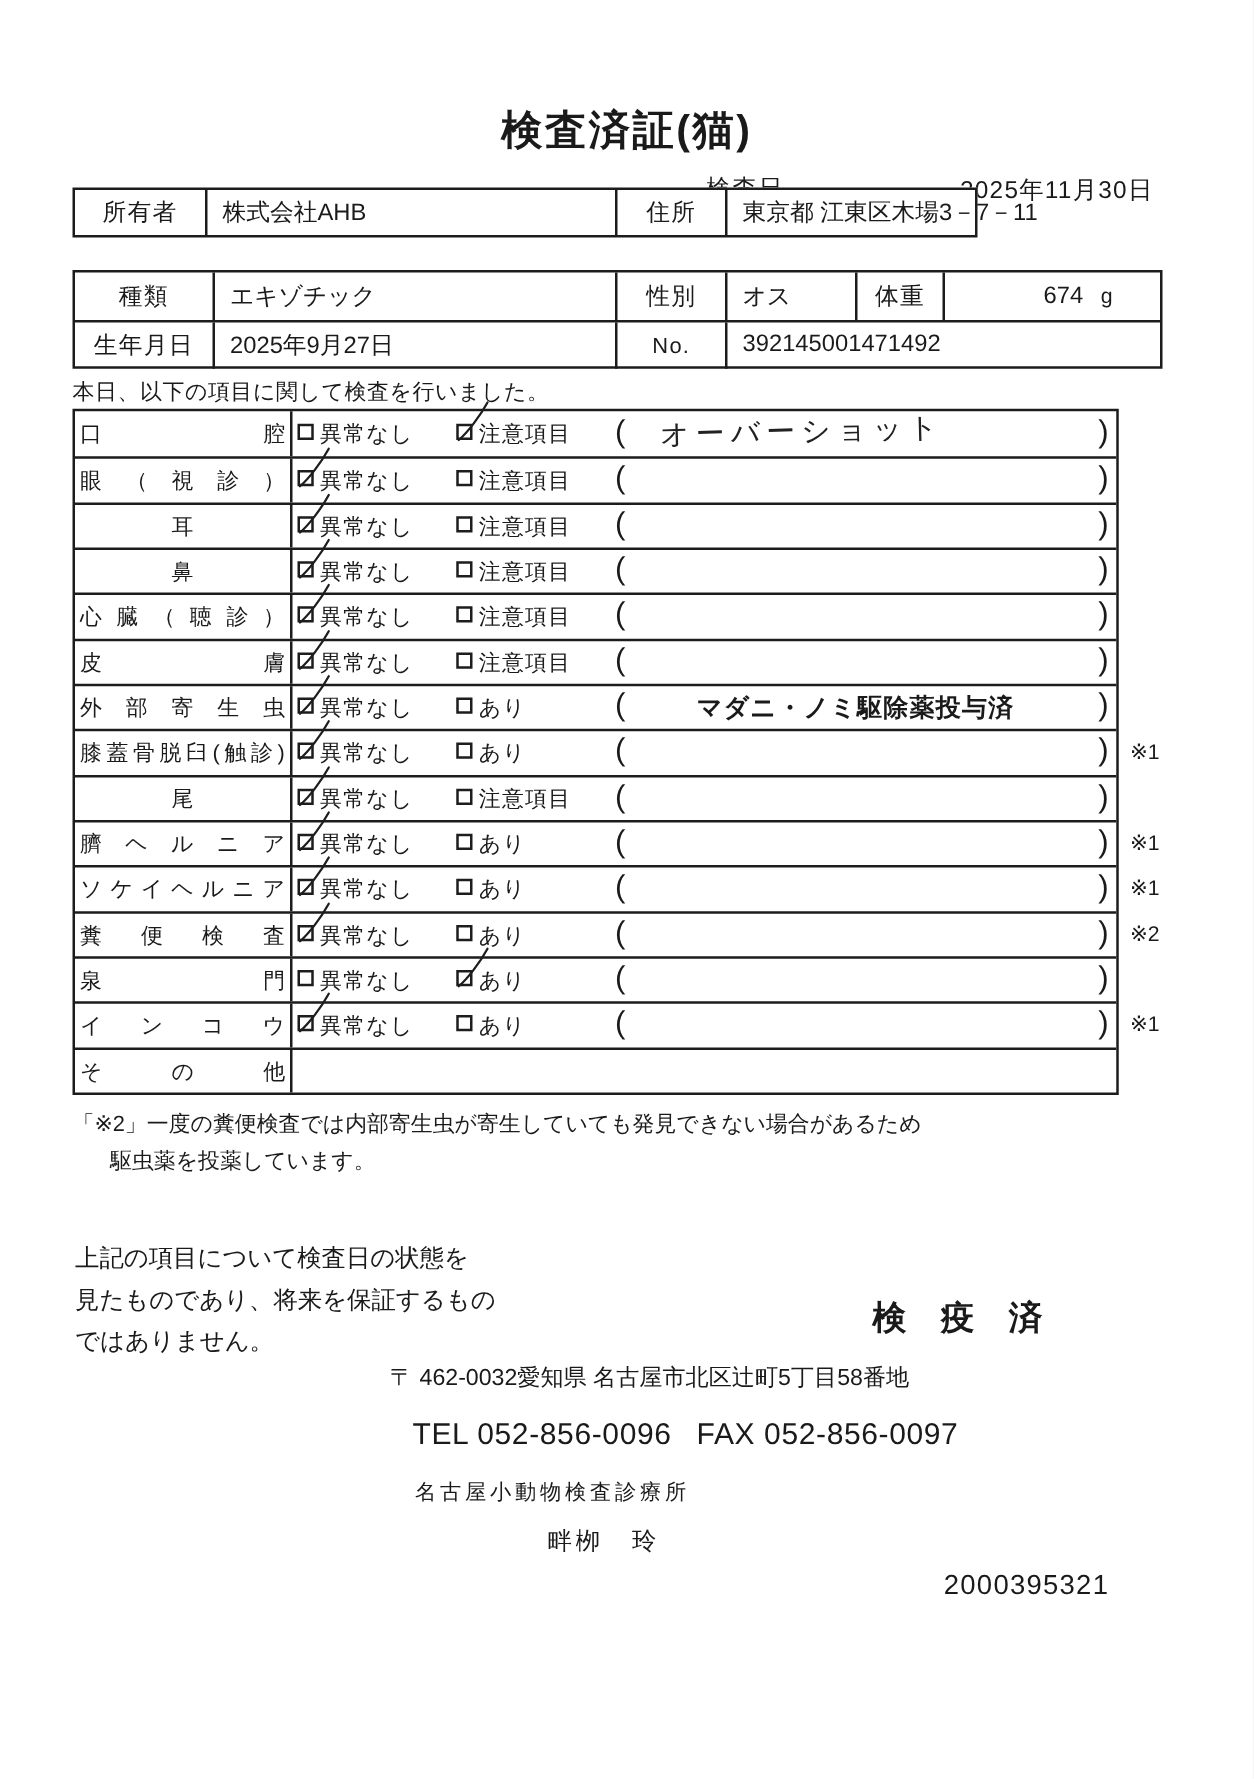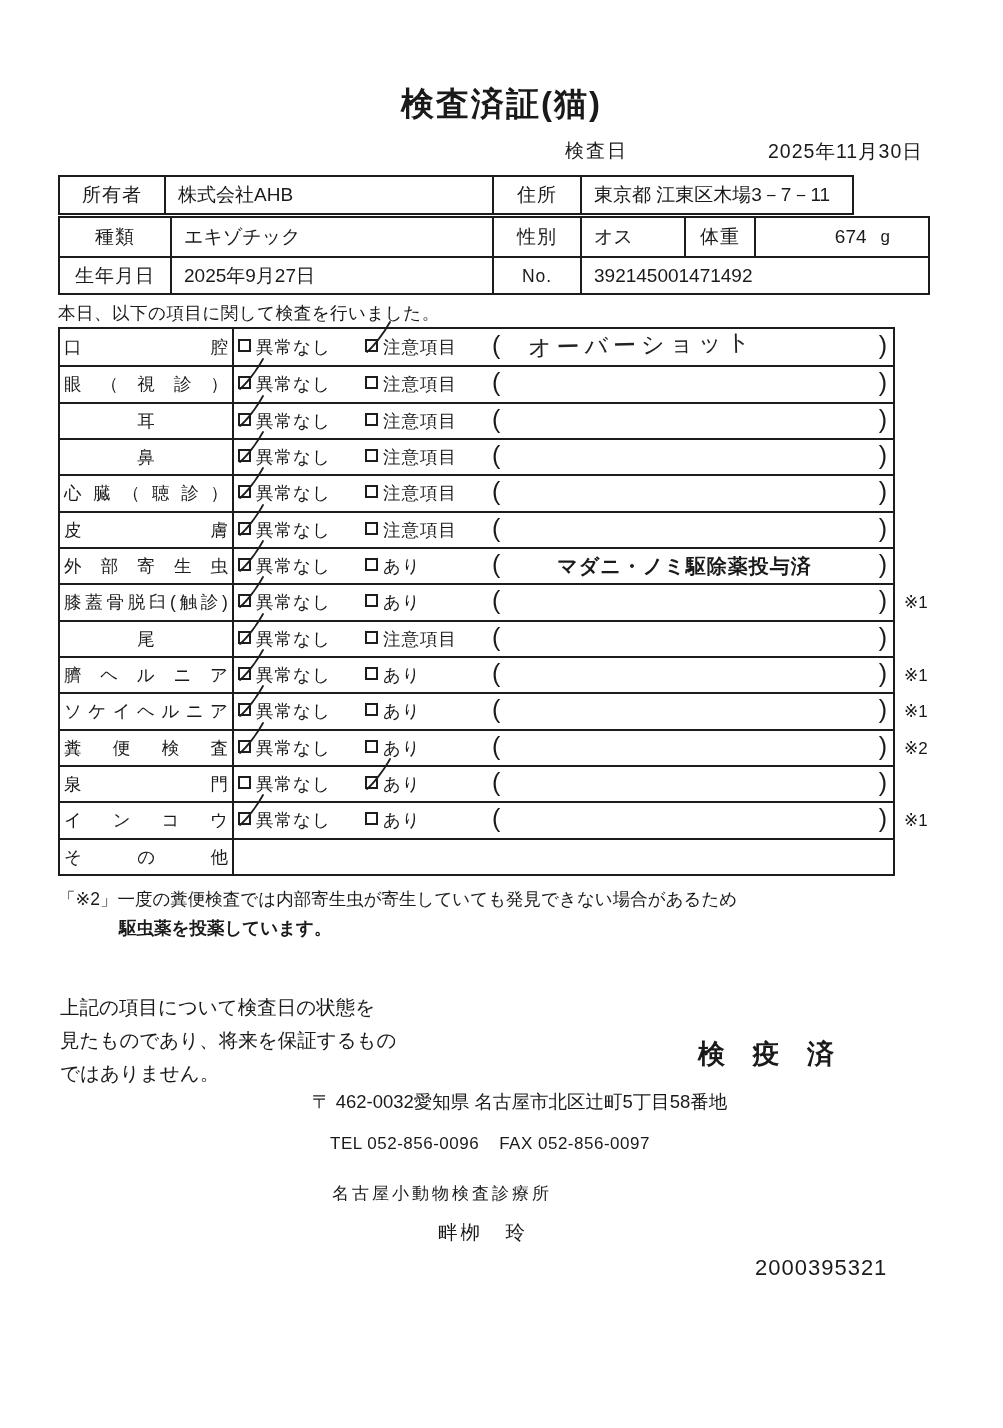--- a/index.html
+++ b/index.html
@@ -14,21 +14,21 @@
   .ed-label{position:absolute;top:138px;left:565px;font-size:19px;letter-spacing:2px;}
   .ed-value{position:absolute;top:138px;left:768px;font-size:19.5px;letter-spacing:1px;}
   
   .tbl{position:absolute;left:58px;border:2px solid #1c1c1c;box-sizing:border-box;background:#fff;}
   .grid{display:grid;}
   .cell{display:flex;align-items:center;box-sizing:border-box;border-left:2px solid #1c1c1c;
     font-size:19px;white-space:nowrap;overflow:visible;}
   .cell:first-child{border-left:none;}
   .cell.hd{justify-content:center;letter-spacing:1px;}
   .cell.val{padding-left:12px;}
-  .owner-tbl{top:175px;width:796px;height:40px;}
+  .owner-tbl{top:150px;width:724px;height:40px;}
   .owner-tbl .grid{grid-template-columns:104px 328px 88px 352px;height:100%;}
   .animal-tbl{top:216px;width:872px;height:79px;}
   .atr{height:37.5px;}
   .atr1{grid-template-columns:110px 322px 88px 104px 70px 178px;}
   .atr2{grid-template-columns:110px 322px 88px 352px;border-top:2px solid #1c1c1c;}
   .cell.weight{justify-content:flex-end;padding-right:42px;gap:14px;}
   .unit{font-size:17px;}
   .cell.no-hd{font-size:17.5px;}
   
   .intro{position:absolute;top:301px;left:58px;font-size:17.5px;letter-spacing:0.5px;}
@@ -53,26 +53,26 @@
   .paren.close{right:6px;}
   .comment{white-space:nowrap;}
   .comment.handwritten{position:absolute;left:294px;top:44%;
     transform:translateY(-50%) rotate(-1.5deg);font-size:23px;letter-spacing:5px;color:#222;}
   .comment.printed{position:absolute;left:272px;right:30px;top:50%;transform:translateY(-50%);
     font-weight:700;font-size:20px;letter-spacing:1px;text-align:center;}
   .mark{position:absolute;left:calc(100% + 11px);top:50%;transform:translateY(-50%);
     font-size:17px;white-space:nowrap;}
   
   .notes{position:absolute;top:885px;left:58px;font-size:17.5px;line-height:29px;}
-  .notes .indent{margin-left:61px;font-weight:bold;}
+  .notes .indent{margin-left:30px;}
   
   .disclaimer{position:absolute;top:991px;left:60px;font-size:19.5px;line-height:33px;}
   .stamp{position:absolute;top:1036px;left:698px;font-size:27px;font-weight:600;letter-spacing:10px;white-space:nowrap;}
   .addr-line{position:absolute;top:1089px;left:312px;font-size:18.5px;display:flex;white-space:nowrap;}
-  .tel-line{position:absolute;top:1134px;left:330px;font-size:17px;display:flex;gap:20px;letter-spacing:0.5px;white-space:nowrap;}
+  .tel-line{position:absolute;top:1134px;left:330px;font-size:24px;display:flex;gap:20px;letter-spacing:0.5px;white-space:nowrap;}
   .clinic-name{position:absolute;top:1182px;left:332px;font-size:17px;letter-spacing:3px;white-space:nowrap;}
   .examiner{position:absolute;top:1219px;left:438px;font-size:19.5px;letter-spacing:3px;white-space:nowrap;}
   .serial{position:absolute;top:1255px;left:755px;font-size:22px;letter-spacing:1px;}
 </style>
 </head>
 <body>
 
 <div class="page">
 
   <div class="title">検査済証(猫)</div>

